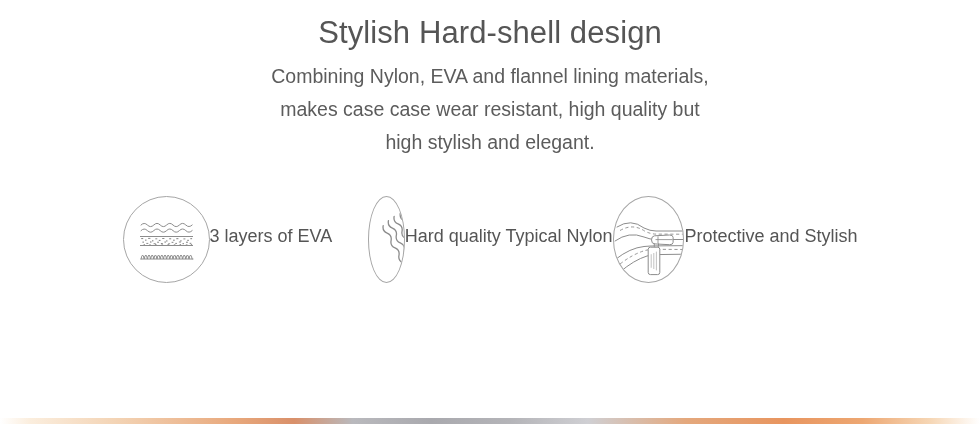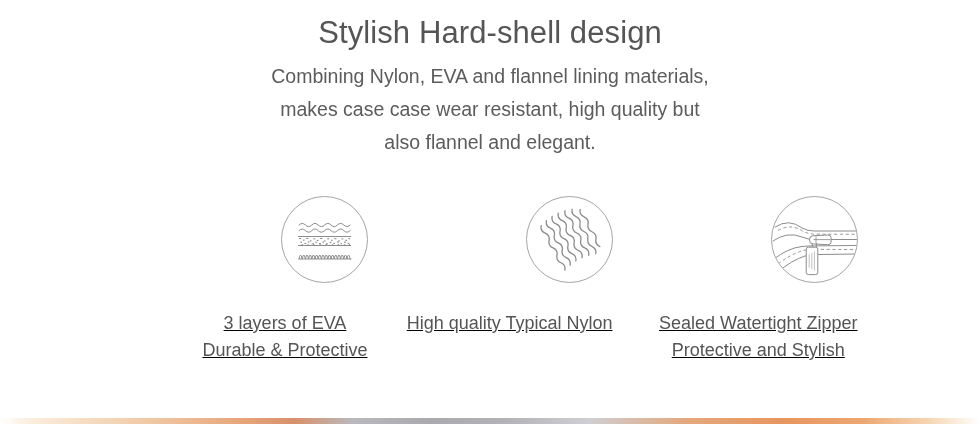--- a/index.html
+++ b/index.html
@@ -61,23 +61,22 @@
     left: 0;
     top: 196px;
     width: 980px;
     display: flex;
     justify-content: center;
     align-items: flex-start;
   }
   .feature {
     width: 245px;
     display: flex;
-    flex-direction: column;
-    align-items: flex-end;
-    text-decoration: underline;
+    flex-direction: row;
+    align-items: flex-start;
   }
   .feature.f-one   { margin-left: 0px; }
   .feature.f-two   { margin-left: 0px; }
   .feature.f-three { margin-left: 0px; }
 
   .icon-circle {
     width: 87px;
     height: 87px;
     border-radius: 50%;
     border: 1px solid #a6a6a6;
@@ -136,21 +135,21 @@
 <body>
 
 <div class="page">
 
   <div class="header">
     <h1 class="headline">Stylish Hard-shell design</h1>
 
     <div class="subhead">
       <span class="sub-line">Combining Nylon, EVA and flannel lining materials,</span>
       <span class="sub-line">makes case case wear resistant, high quality but</span>
-      <span class="sub-line">also flannel and elegant.</span>
+      <span class="sub-line">high stylish and elegant.</span>
     </div>
   </div>
 
   <div class="features">
 
     <div class="feature f-one">
       <div class="icon-circle">
         <svg viewBox="0 0 85 85" xmlns="http://www.w3.org/2000/svg">
           <g fill="none" stroke="#8c8c8c" stroke-width="1" stroke-linecap="round">
 
@@ -209,21 +208,20 @@
             <path d="M17 62 q1.6 -8 3.2 0 q1.6 -8 3.2 0 q1.6 -8 3.2 0 q1.6 -8 3.2 0
                      q1.6 -8 3.2 0 q1.6 -8 3.2 0 q1.6 -8 3.2 0 q1.6 -8 3.2 0
                      q1.6 -8 3.2 0 q1.6 -8 3.2 0 q1.6 -8 3.2 0 q1.6 -8 3.2 0
                      q1.6 -8 3.2 0 q1.6 -8 3.2 0 q1.6 -8 3.2 0 q1.6 -8 3.2 0"></path>
             <line x1="17" y1="62" x2="69" y2="62"></line>
           </g>
         </svg>
       </div>
       <p class="caption">
         <span class="cap-line">3 layers of EVA</span>
-        <span class="cap-line">Durable &amp; Protective</span>
       </p>
     </div>
 
     <div class="feature f-two">
       <div class="icon-circle">
         <svg viewBox="0 0 85 85" xmlns="http://www.w3.org/2000/svg">
           <g fill="none" stroke="#8c8c8c" stroke-width="1.3" stroke-linecap="round" transform="rotate(-28 42.5 42.5)">
             <path d="M24 17 q-3.4 4.2 0 8.4 q3.4 4.2 0 8.4 q-3.4 4.2 0 8.4 q3.4 4.2 0 8.4
                      q-3.4 4.2 0 8.4 q3.4 4.2 0 8.4"></path>
             <path d="M31 15 q-3.4 4.2 0 8.4 q3.4 4.2 0 8.4 q-3.4 4.2 0 8.4 q3.4 4.2 0 8.4
@@ -235,21 +233,21 @@
             <path d="M52 15 q-3.4 4.2 0 8.4 q3.4 4.2 0 8.4 q-3.4 4.2 0 8.4 q3.4 4.2 0 8.4
                      q-3.4 4.2 0 8.4 q3.4 4.2 0 8.4"></path>
             <path d="M59 17 q-3.4 4.2 0 8.4 q3.4 4.2 0 8.4 q-3.4 4.2 0 8.4 q3.4 4.2 0 8.4
                      q-3.4 4.2 0 8.4 q3.4 4.2 0 8.4"></path>
             <path d="M66 21 q-3.4 4.2 0 8.4 q3.4 4.2 0 8.4 q-3.4 4.2 0 8.4 q3.4 4.2 0 8.4
                      q-3.4 4.2 0 8.4"></path>
           </g>
         </svg>
       </div>
       <p class="caption">
-        <span class="cap-line">High quality Typical Nylon</span>
+        <span class="cap-line">Hard quality Typical Nylon</span>
       </p>
     </div>
 
     <div class="feature f-three">
       <div class="icon-circle">
         <svg viewBox="0 0 85 85" xmlns="http://www.w3.org/2000/svg">
           <g fill="none" stroke="#8c8c8c" stroke-width="1" stroke-linecap="round">
 
             <path d="M3 30 q14 -9 27 1 q6 3 12 3 L85 34"></path>
             <path d="M1 44 q14 -10 29 -4 q6 2.5 12 2.5 L85 42.5"></path>
@@ -282,21 +280,20 @@
           </g>
 
           <g fill="none" stroke="#a8a8a8" stroke-width="0.7" stroke-linecap="round" transform="rotate(90 40 64)">
             <line x1="31.0" y1="61.6" x2="49.0" y2="61.6"></line>
             <line x1="32.4" y1="64.2" x2="47.6" y2="64.2"></line>
             <line x1="33.6" y1="66.8" x2="46.4" y2="66.8"></line>
           </g>
         </svg>
       </div>
       <p class="caption">
-        <span class="cap-line">Sealed Watertight Zipper</span>
         <span class="cap-line">Protective and Stylish</span>
       </p>
     </div>
 
   </div>
 
   <div class="bottom-strip"></div>
 
 </div>
 

